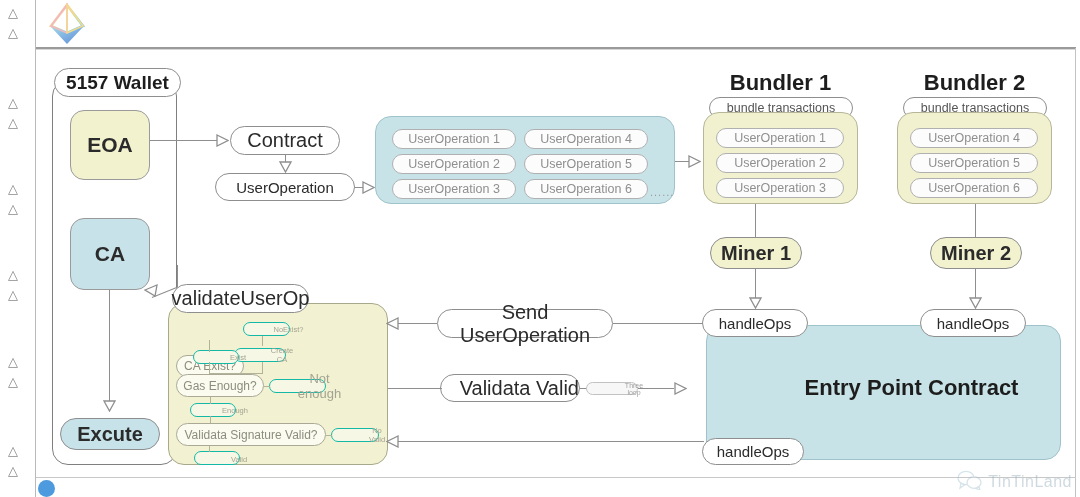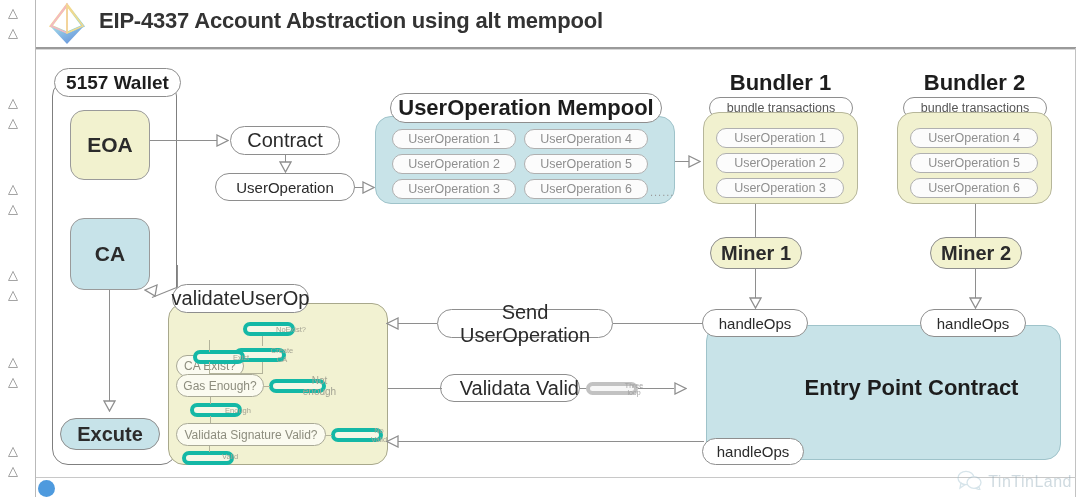--- a/index.html
+++ b/index.html
@@ -42,21 +42,21 @@
   .lbl-lg{font-size:20px;font-weight:400;}
   .lbl-md{font-size:15px;font-weight:400;}
   .lbl-sm{font-size:12.5px;font-weight:400;color:#8b8b8b;}
   .title-bold{font-size:22px;font-weight:700;color:#1d1d1d;}
   .title-bold-sm{font-size:19px;font-weight:700;color:#1d1d1d;}
 
   .op-pill{border:1.2px solid #b0b0b0;border-radius:999px;background:#fcfcfc;
            color:#8f8f8f;font-size:12.5px;}
   .flow-pill{border:1.1px solid #a9a996;border-radius:999px;background:#fbfbf0;
              color:#8d8d7e;}
-  .mini-pill{border:4px solid #14b8a6;border-radius:999px;background:#f7f7e6;
+  .mini-pill{border:1px solid #14b8a6;border-radius:999px;background:#f7f7e6;
              color:#a3a393;padding-left:44px;}
 
   
   .ln{position:absolute;background:#8e8e8e;}
   .lnh{height:1.3px;}
   .lnv{width:1.3px;}
   
   .arwh{position:absolute;}
   .arwh svg{display:block;}
 
@@ -105,21 +105,20 @@
           <stop offset="0%" stop-color="#9ad5e8"></stop>
             <stop offset="100%" stop-color="#4f7fd6"></stop>
         </linearGradient>
       </defs>
       <polygon points="25,3 41,24 25,31 9,24" fill="none" stroke="url(#g1)" stroke-width="2.6"></polygon>
       <polygon points="25,3 25,31 9,24" fill="none" stroke="#f2b6c8" stroke-width="1.6"></polygon>
       <polygon points="25,3 41,24 25,31" fill="none" stroke="#f3d98e" stroke-width="1.6"></polygon>
       <polygon points="9,25 25,32 41,25 25,42" fill="url(#g2)" opacity="0.92"></polygon>
     </svg>
   </div>
-  <div class="hdr-title">EIP-4337 Account Abstraction using alt mempool</div>
   <div class="hdr-rule"></div>
   <div class="hdr-rule2"></div>
   <div class="right-rule"></div>
   <div class="bottom-rule"></div>
 
   <div class="node rrect plain" style="left:52px;top:80px;width:125px;height:385px;border-radius:16px;border-color:#7f7f7f;"></div>
   <div class="tab" style="left:54px;top:68px;width:125px;height:27px;">
     <span class="title-bold-sm">5157 Wallet</span>
   </div>
 
@@ -164,23 +163,20 @@
   </div>
 
   <div class="ln lnh" style="left:355px;top:187px;width:18px;"></div>
   <div class="arwh" style="left:362px;top:181px;">
     <svg width="13" height="13">
         <polygon points="1,1 12,6.5 1,12" fill="#fff" stroke="#8e8e8e" stroke-width="1.3"></polygon>
       </svg>
   </div>
 
   <div class="node rrect bluepane" style="left:375px;top:116px;width:300px;height:88px;border-radius:16px;"></div>
-  <div class="tab" style="left:390px;top:93px;width:270px;height:28px;">
-    <span class="title-bold">UserOperation Mempool</span>
-  </div>
 
   <div class="node op-pill" style="left:392px;top:129px;width:124px;height:20px;">
     <span>UserOperation 1</span>
     </div>
   <div class="node op-pill" style="left:392px;top:154px;width:124px;height:20px;">
     <span>UserOperation 2</span>
     </div>
   <div class="node op-pill" style="left:392px;top:179px;width:124px;height:20px;">
     <span>UserOperation 3</span>
     </div>
@@ -298,38 +294,38 @@
   </div>
   <div class="ln lnv" style="left:209px;top:340px;height:12px;background:#b3b39a;"></div>
   <div class="ln lnv" style="left:209px;top:362px;height:12px;background:#b3b39a;"></div>
   <div class="ln lnv" style="left:262px;top:336px;height:10px;background:#b3b39a;"></div>
   <div class="ln lnv" style="left:262px;top:362px;height:12px;background:#b3b39a;"></div>
   <div class="ln lnh" style="left:209px;top:373px;width:54px;background:#b3b39a;"></div>
 
   <div class="node flow-pill" style="left:176px;top:374px;width:88px;height:23px;font-size:12px;">
     <span>Gas Enough?</span>
   </div>
-  <div class="node mini-pill" style="left:269px;top:379px;width:57px;height:14px;font-size:10px;">
+  <div class="node mini-pill" style="left:269px;top:379px;width:57px;height:14px;font-size:13px;">
     <span>Not enough</span>
   </div>
   <div class="ln lnh" style="left:264px;top:386px;width:6px;background:#b3b39a;"></div>
   <div class="node mini-pill" style="left:190px;top:403px;width:42px;height:14px;font-size:7.5px;">
     <span>Enough</span>
   </div>
   <div class="ln lnv" style="left:210px;top:397px;height:7px;background:#b3b39a;"></div>
   <div class="ln lnv" style="left:210px;top:416px;height:8px;background:#b3b39a;"></div>
 
   <div class="node flow-pill" style="left:176px;top:423px;width:150px;height:23px;font-size:12px;">
     <span>Validata Signature Valid?</span>
   </div>
   <div class="node mini-pill" style="left:331px;top:428px;width:48px;height:14px;font-size:7.5px;">
     <span>No Valid</span>
   </div>
   <div class="ln lnh" style="left:326px;top:435px;width:6px;background:#b3b39a;"></div>
-  <div class="node mini-pill" style="left:182px;top:451px;width:31px;height:14px;font-size:7.5px;align-items:flex-end;">
+  <div class="node mini-pill" style="left:194px;top:451px;width:31px;height:14px;font-size:7.5px;align-items:flex-end;">
     <span>Valid</span>
   </div>
   <div class="ln lnv" style="left:209px;top:446px;height:6px;background:#b3b39a;"></div>
 
   <div class="node pill plain" style="left:437px;top:309px;width:176px;height:29px;">
     <span class="lbl-lg">Send UserOperation</span>
   </div>
   <div class="ln lnh" style="left:613px;top:323px;width:92px;"></div>
   <div class="ln lnh" style="left:398px;top:323px;width:39px;"></div>
   <div class="arwh" style="left:386px;top:317px;">

